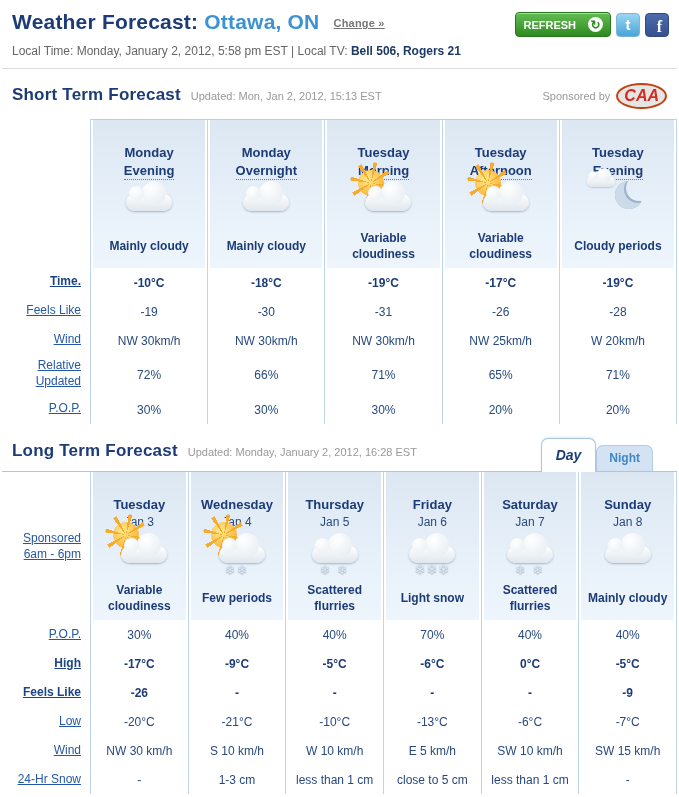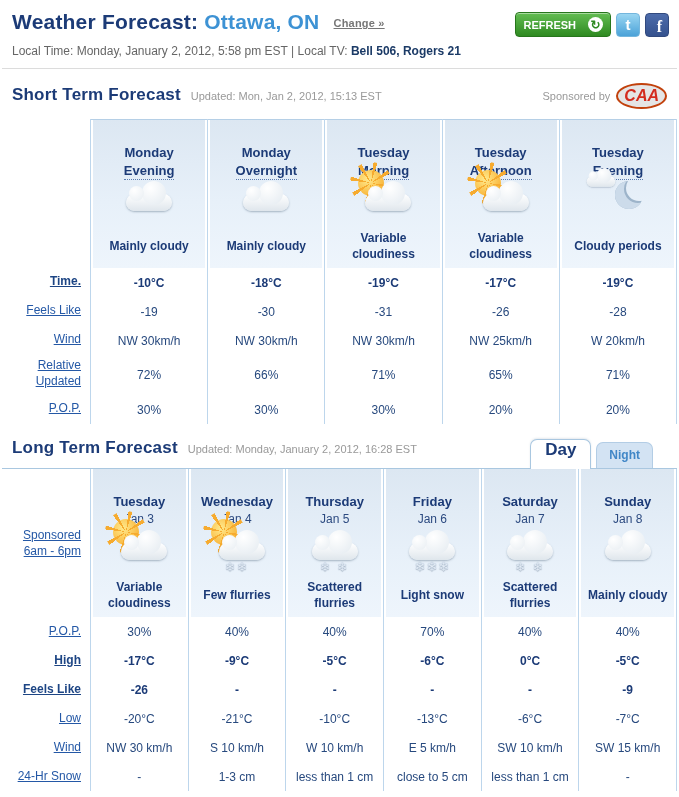--- a/index.html
+++ b/index.html
@@ -89,24 +89,24 @@
   [data-icon^="sun"] .p-cloud { left:57%; }
   [data-icon="cloud-moon"] .p-cloud { transform:scale(.62); bottom:auto; top:3px; left:26%; }
   [data-icon="cloud-snow-heavy"] .p-snow { font-size:13px; letter-spacing:1px; }
 
   
   .sechead.lt-head { align-items:flex-end; padding-bottom:0; }
   .lt-head .headtext { padding-bottom:10px; display:flex; align-items:baseline; }
   .tabs { margin-left:auto; display:flex; align-items:flex-end; margin-right:14px; }
   .tab { border-radius:7px 7px 0 0; font-weight:bold; cursor:pointer; }
   .tab.active { background:#fff; color:#1c3b77; border:1px solid #a9c7e0; border-bottom:none;
-    padding:0 14px 9px; font-size:17px; position:relative; z-index:2; margin-bottom:-1px;
-    box-shadow:0 -1px 2px rgba(150,170,190,.25); }
+    padding:8px 14px 9px; font-size:14px; position:relative; z-index:2; margin-bottom:-1px;
+    box-shadow:0 -1px 2px rgba(150,170,190,.25);font-style:italic; }
   .tab.inactive { background:#d3e3f3; color:#4187c7; border:1px solid #b3cde5; border-bottom:none;
-    padding:5px 12px 6px; font-size:12px; margin-left:5px; }
+    padding:5px 12px 6px; font-size:12px; }
 </style>
 </head>
 <body>
 
 <div class="wrap">
 
   <div class="topbar">
     <div class="title">
       <span>Weather Forecast:</span>
       <span class="city">Ottawa, ON</span>
@@ -347,21 +347,21 @@
           <span class="t-date">Jan 4</span>
         </div>
         <div class="seg seg-icon">
           <div class="wicon" data-icon="sun-cloud-snow">
             <span class="p-sun"></span>
             <span class="p-cloud"></span>
 
             <span class="p-snow">❄❄</span>
           </div>
         </div>
-        <div class="seg seg-cond">Few flurries</div>
+        <div class="seg seg-cond">Few periods</div>
       </div>
       <div class="seg row">40%</div>
       <div class="seg row bold">-9°C</div>
       <div class="seg row bold">-</div>
       <div class="seg row">-21°C</div>
       <div class="seg row">S 10 km/h</div>
       <div class="seg row">1-3 cm</div>
     </div>
 
     <div class="col">

